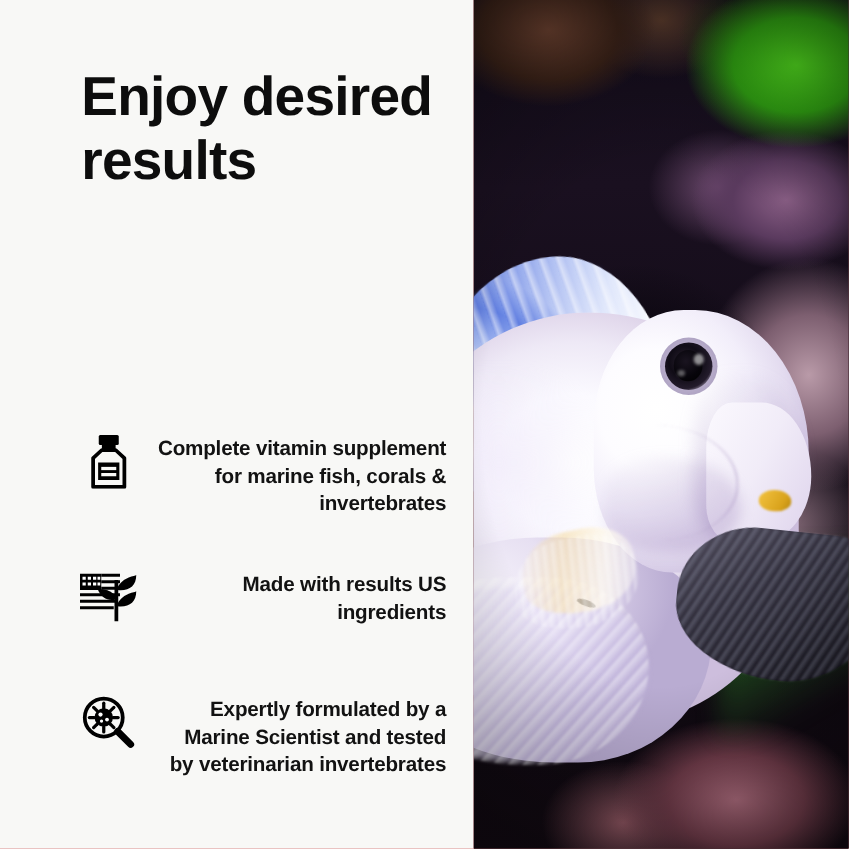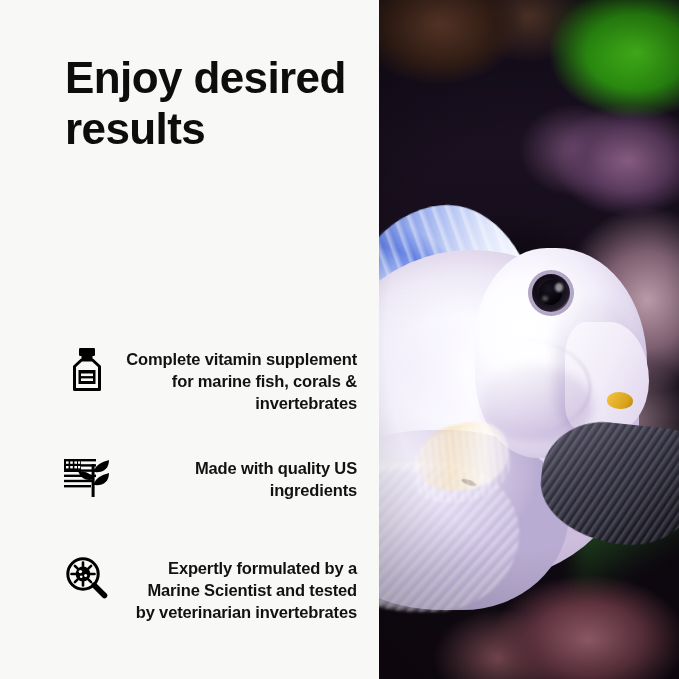--- a/index.html
+++ b/index.html
@@ -459,21 +459,21 @@
             <rect x="1" y="23.8" width="30" height="2.4" fill="#000"></rect>
             <rect x="1" y="29" width="27" height="2.4" fill="#000"></rect>
 
             <rect x="28.6" y="8" width="3" height="33" fill="#000"></rect>
 
             <path d="M31 14 C36 5, 45 5, 46 4 C46 13, 40 17, 31 16 Z" fill="#000"></path>
             <path d="M31 27 C36 18, 45 18, 46 17 C46 26, 40 30, 31 29 Z" fill="#000"></path>
             <path d="M29.6 21 C24 14, 17 16, 15 15 C18 23, 24 25, 29.6 23.5 Z" fill="#000"></path>
           </svg>
         </span>
-        <span class="feature-text">Made with quality US ingredients</span>
+        <span class="feature-text">Made with results US ingredients</span>
       </div>
 
       <div class="feature-row f2">
         <span class="feature-icon">
           <svg width="44" height="44" viewBox="0 0 44 44" aria-hidden="true">
             <circle cx="18" cy="18" r="15.2" fill="none" stroke="#000" stroke-width="3"></circle>
 
             <g stroke="#000" stroke-width="2.6" stroke-linecap="round">
               <line x1="18" y1="6.5" x2="18" y2="10.5"></line>
               <line x1="18" y1="25.5" x2="18" y2="29.5"></line>

